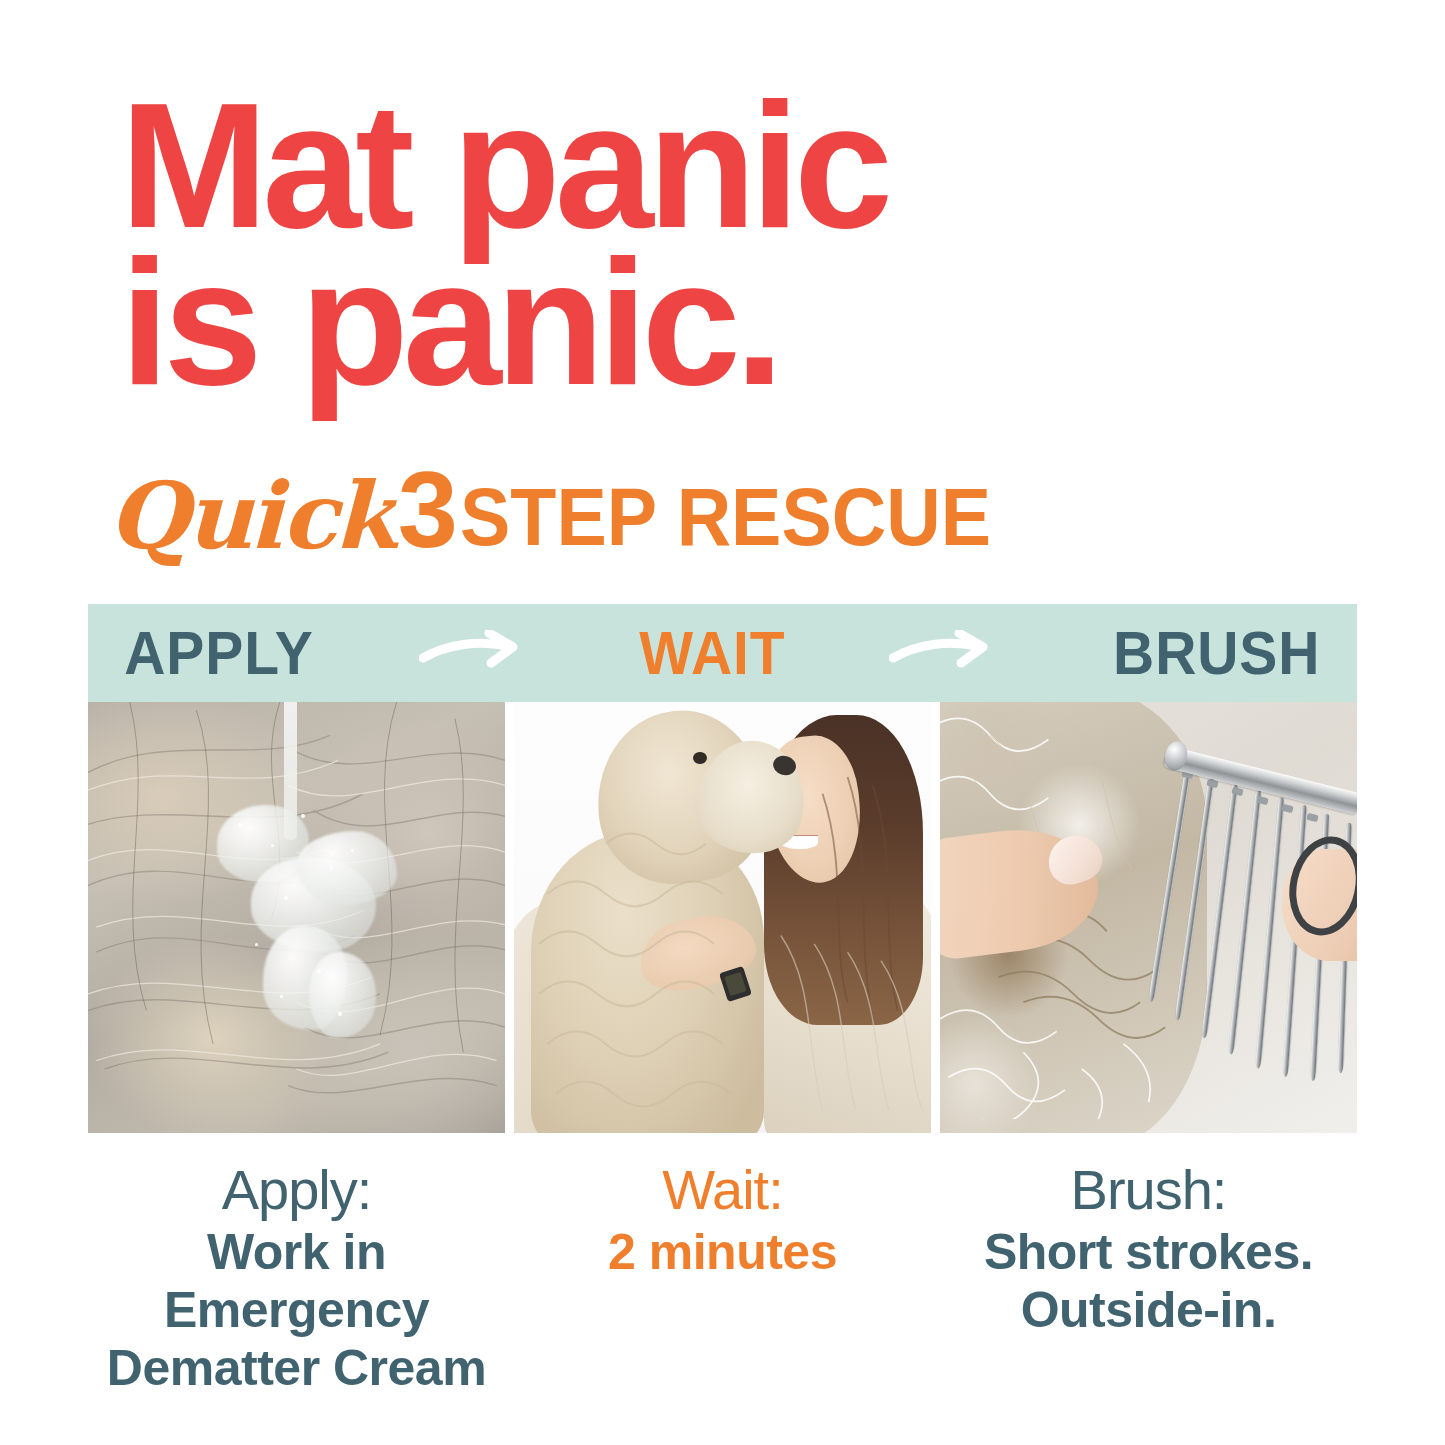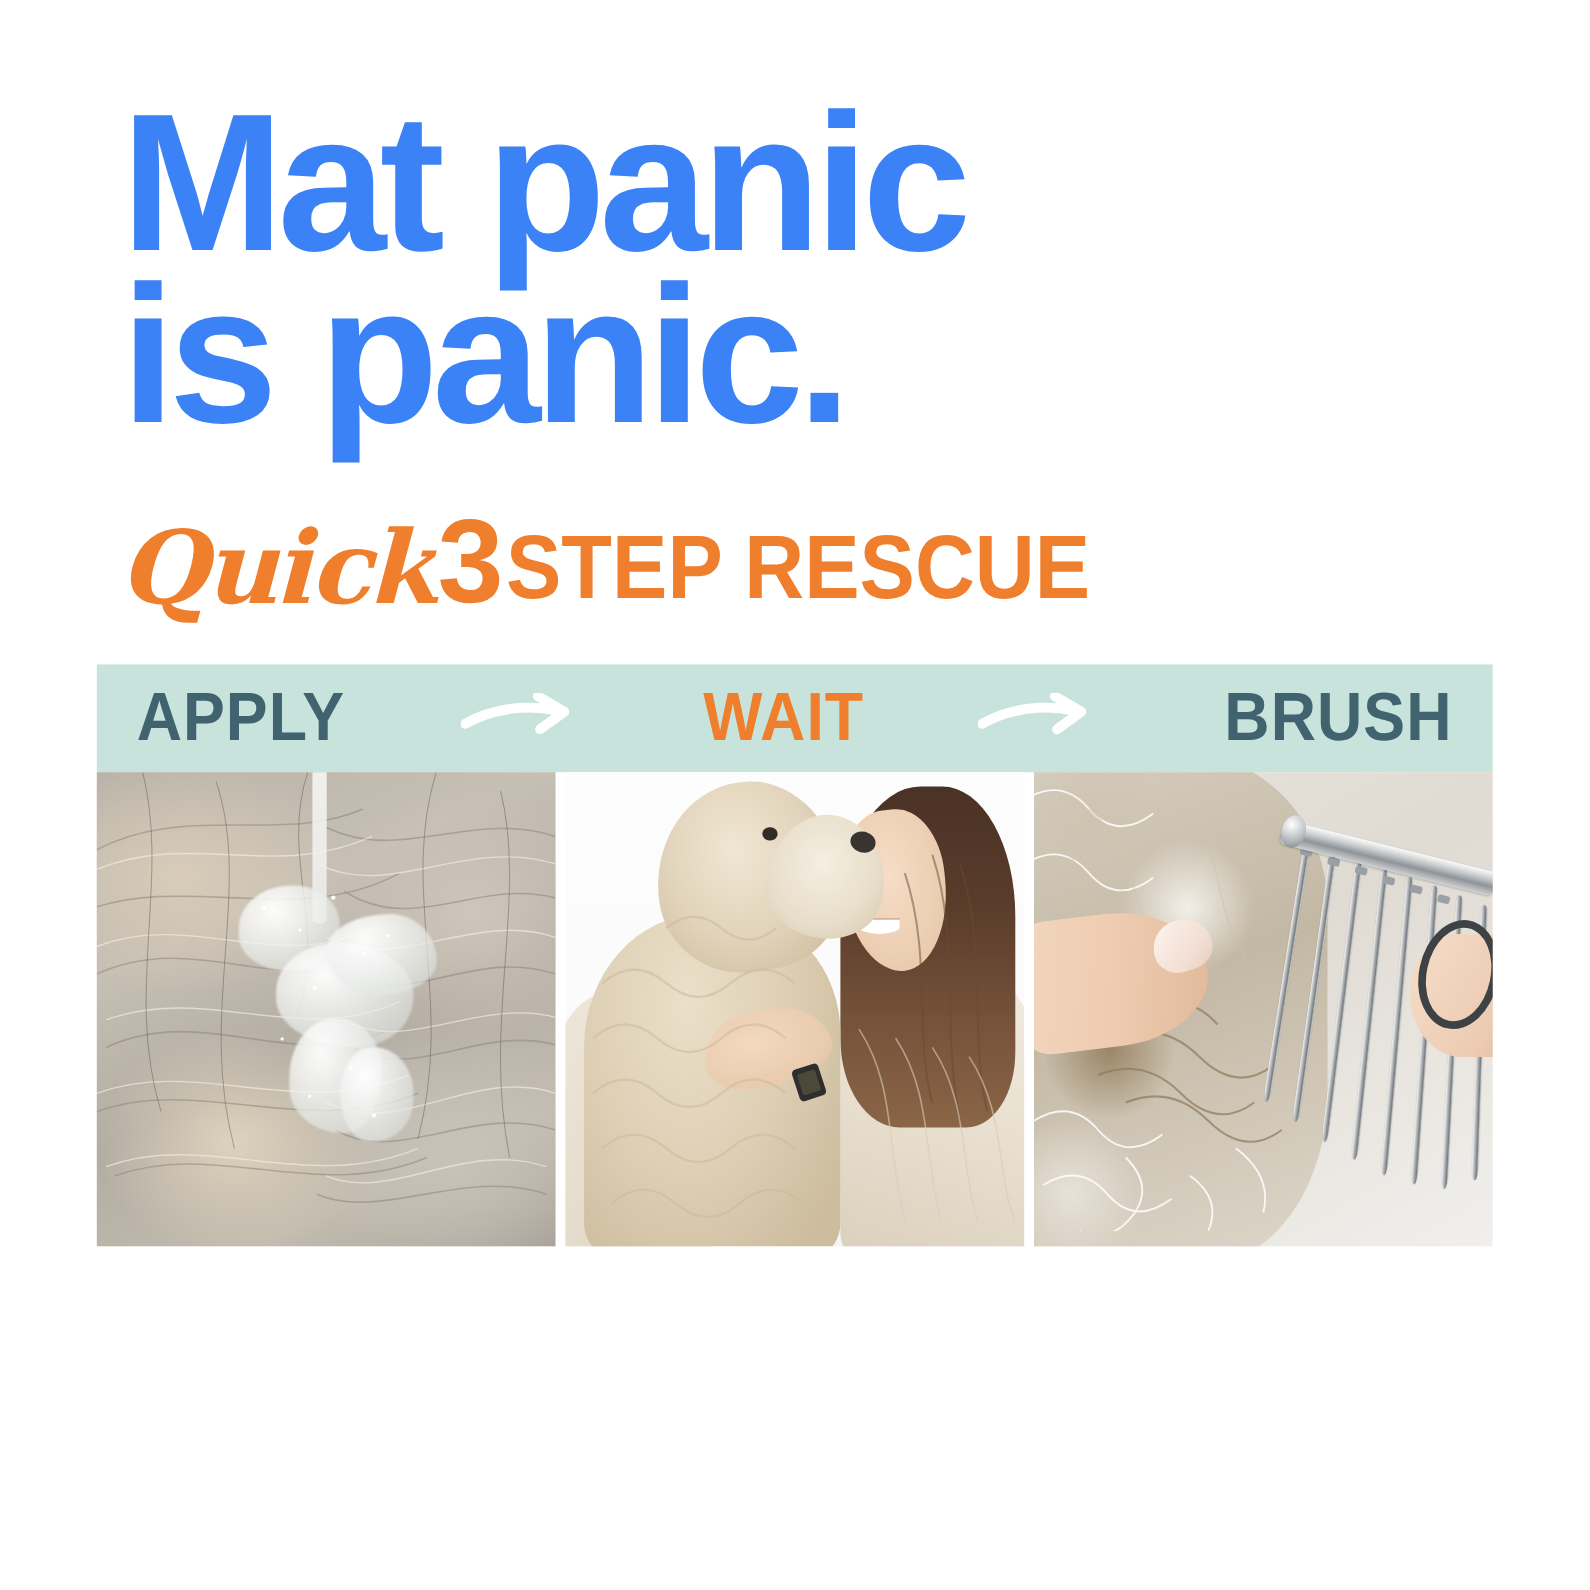--- a/index.html
+++ b/index.html
@@ -6,22 +6,22 @@
   body{
     width:1445px;height:1445px;
     font-family:"Liberation Sans", sans-serif;
     -webkit-font-smoothing:antialiased;
     overflow:hidden;
   }
   .canvas{position:relative;width:1445px;height:1445px;background:#fff;overflow:hidden;}
 
   
   .headline{
-    position:absolute;left:110px;top:88px;width:1100px;
-    color:#3b82f6;
+    position:absolute;left:120px;top:88px;width:1100px;
+    color:#ef4444;
     font-family:"Liberation Sans", sans-serif;
     font-weight:700;
     font-size:178px;
     line-height:0.88;
     letter-spacing:-6px;
   }
   .headline .l2{display:block;}
 
   
   .sub{
@@ -412,14 +412,28 @@
 
       <div class="comb-spine"></div>
       <div class="comb-knob"></div>
       <div class="thumb"></div>
       <div class="ring"></div>
       <div class="finger"></div>
       <div class="nail"></div>
     </div>
   </div>
 
+  <div class="captions">
+    <div class="cap">
+      <span class="lead">Apply:</span>
+      <span class="body">Work in Emergency Dematter Cream</span>
+    </div>
+    <div class="cap accent">
+      <span class="lead">Wait:</span>
+      <span class="body">2 minutes</span>
+    </div>
+    <div class="cap">
+      <span class="lead">Brush:</span>
+      <span class="body">Short strokes. Outside-in.</span>
+    </div>
+  </div>
 
 </div>
 
 </body></html>

